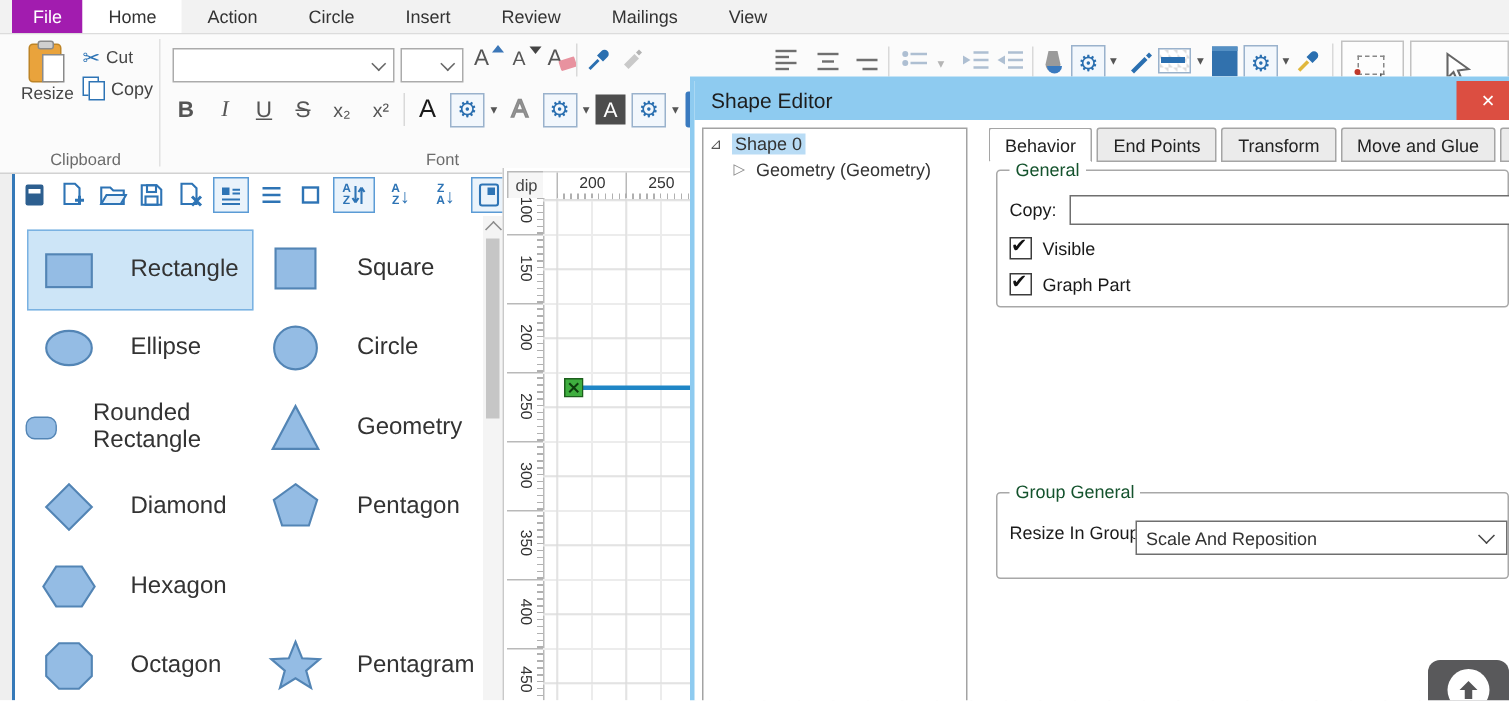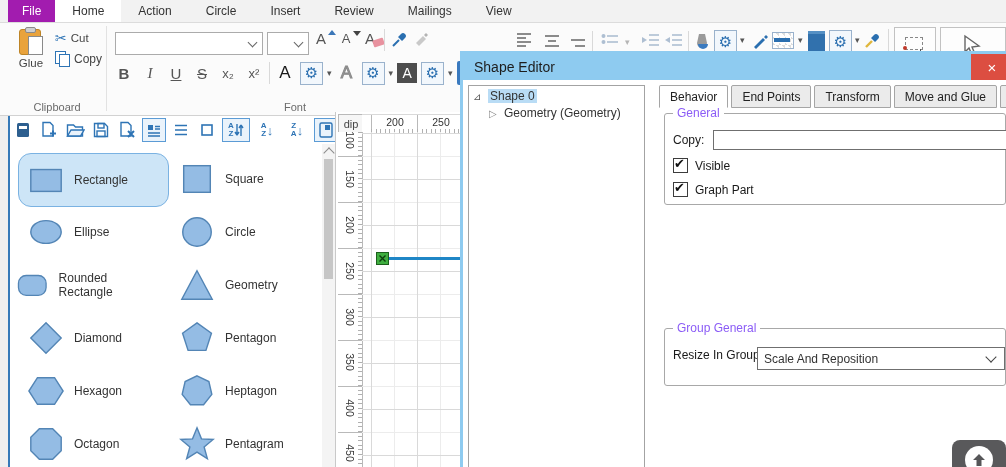--- a/index.html
+++ b/index.html
@@ -27,21 +27,21 @@
   .tri-dn{width:0;height:0;border-left:4px solid transparent;border-right:4px solid transparent;border-top:5px solid #444;}
   .vline{width:1px;background:#d9d9d9;}
   .alico line{stroke:#6f6f6f;stroke-width:1.6;}
   .grayico line,.grayico circle{stroke:#aebfd2;stroke-width:1.6;}
   
   .gutter{left:0;top:116px;width:8px;height:351px;background:#efefef;}
   .panel{left:8px;top:116px;width:327px;height:351px;background:#fff;border-left:2px solid #3579b8;}
   .ptools{left:2px;top:3px;height:22px;display:flex;align-items:center;gap:4px;}
   .pico{width:22px;height:22px;display:flex;align-items:center;justify-content:center;}
   .pico.toggled{border:1px solid #5b9bd5;background:#eaf3fb;}
-  .shape-item{display:flex;align-items:center;gap:9px;width:140px;height:52px;font-size:12px;color:#333;border-radius:13px;}
+  .shape-item{display:flex;align-items:center;gap:22px;width:140px;height:52px;font-size:16px;color:#333;}
   .shape-item.selected{background:#cde5f7;border:1px solid #7ab2e2;padding-left:8px;margin-left:-9px;width:141px;}
   .pscroll{left:312px;top:28px;width:13px;height:323px;background:#f4f4f4;}
   .pthumb{left:2px;top:15px;width:9px;height:120px;background:#c6c6c6;position:absolute;}
   .pchev{width:7px;height:7px;border-left:1.5px solid #8a8a8a;border-top:1.5px solid #8a8a8a;transform:rotate(45deg);position:absolute;left:3px;top:5px;}
   
   .canvas{left:335px;top:112px;width:671px;height:355px;background:#fff;border-left:1px solid #c9c9c9;}
   .corner{left:2px;top:2px;width:24px;height:18px;background:#f6f6f6;border:1px solid #b9b9b9;font-size:11px;color:#444;display:flex;align-items:center;justify-content:center;}
   .hruler{left:26px;top:2px;height:18px;right:0;background:#fff;border-bottom:1px solid #b9b9b9;border-top:1px solid #d9d9d9;}
   .hrlab{position:absolute;top:1px;font-size:10.5px;color:#333;width:26px;text-align:center;}
   .hticks{position:absolute;bottom:0;left:9px;right:0;height:4px;background:repeating-linear-gradient(to right,#b0b0b0 0 1px,transparent 1px 4.6px);}
@@ -65,21 +65,21 @@
   .dclose{position:absolute;right:0;top:0;width:42px;height:26px;background:#dc4e41;color:#fff;font-size:15px;display:flex;align-items:center;justify-content:center;}
   .tree{left:5px;top:31px;width:175px;height:386px;border:1px solid #a3a3a3;background:#fff;font-size:12px;}
   .titem{display:flex;align-items:center;gap:5px;margin:3px 0 2px 4px;}
   .titem .exp{color:#555;font-size:10px;width:10px;}
   .titem.child{margin-left:20px;}
   .tsel{background:#b9dcf5;padding:0 2px;}
   .dtabs{left:196px;top:31px;display:flex;white-space:nowrap;}
   .dtab{font-size:12px;color:#222;padding:4px 10px 3px;background:#ebebeb;border:1px solid #a5a5a5;margin-right:3px;border-radius:2px 2px 0 0;}
   .dtab.sel{background:#fff;border-bottom-color:#fff;position:relative;z-index:2;}
   .gbox{border:1px solid #a8a8a8;border-radius:3px;background:#fff;}
-  .gbox>.glab{position:absolute;top:-8px;left:8px;background:#fff;padding:0 4px;font-size:12px;color:#8b5cf6;}
+  .gbox>.glab{position:absolute;top:-8px;left:8px;background:#fff;padding:0 4px;font-size:12px;color:#14532d;}
   .row{position:absolute;display:flex;align-items:center;gap:7px;font-size:12px;color:#1a1a1a;}
   .cb{width:13px;height:13px;border:1px solid #3c3c3c;background:#fff;position:relative;flex:0 0 auto;}
   .cb.checked::after{content:"✔";position:absolute;left:0px;top:-3px;font-size:13px;color:#111;}
   .nameinput{border:1px solid #6f6f6f;height:18px;width:292px;font-size:12px;padding:0 3px;background:#fff;}
   .ddown{border:1px solid #6f6f6f;height:21px;width:246px;background:#fff;display:flex;align-items:center;justify-content:space-between;font-size:12px;}
   .ddown .val{margin-left:6px;}
   .ddown .chev{width:7px;height:7px;border-color:#444;margin-right:9px;}
   
   .fab{left:952px;top:440px;width:54px;height:40px;background:#59595b;border-radius:8px;z-index:20;display:flex;justify-content:center;}
   .fab .circ{width:28px;height:28px;border-radius:50%;background:#fff;margin-top:6px;display:flex;align-items:center;justify-content:center;}
@@ -101,21 +101,21 @@
   </div>
 
   <div class="abs ribbon">
 
     <div class="abs" style="left:14px;top:4px;width:34px;text-align:center">
       <div style="position:relative;width:24px;height:28px;margin:0 auto">
         <div style="position:absolute;left:0;top:2px;width:20px;height:24px;background:#e9a33c;border:1px solid #bd8426;border-radius:3px"></div>
         <div style="position:absolute;left:6px;top:0;width:9px;height:4px;background:#cfcfcf;border:1px solid #8a8a8a;border-radius:2px"></div>
         <div style="position:absolute;left:9px;top:9px;width:13px;height:17px;background:#fff;border:1px solid #8a8a8a"></div>
       </div>
-      <div style="font-size:11.5px;color:#444;margin-top:2px">Glue</div>
+      <div style="font-size:11.5px;color:#444;margin-top:2px">Resize</div>
     </div>
     <div class="abs" style="left:55px;top:7px;display:flex;align-items:center;gap:4px">
       <span style="color:#2e74b5;font-size:14px">✂</span>
       <span style="font-size:11.5px;color:#444">Cut</span>
     </div>
     <div class="abs" style="left:55px;top:28px;display:flex;align-items:center;gap:4px">
       <span style="position:relative;width:15px;height:15px;display:inline-block">
         <span style="position:absolute;left:0;top:0;width:9px;height:11px;background:#fff;border:1px solid #2e74b5"></span>
         <span style="position:absolute;left:4px;top:3px;width:9px;height:11px;background:#fff;border:1px solid #2e74b5"></span>
       </span>
@@ -379,26 +379,20 @@
       <svg width="38" height="38" viewBox="0 0 40 40">
           <polygon points="11,6 29,6 38,20 29,34 11,34 2,20" fill="#94bce4" stroke="#5385b5" stroke-width="1.5"></polygon>
         </svg>
       <span>Hexagon</span>
     </div>
     <div class="abs shape-item" style="left:168px;top:196px">
       <svg width="38" height="38" viewBox="0 0 40 40">
           <polygon points="20,4 35.2,15 29.4,33 10.6,33 4.8,15" fill="#94bce4" stroke="#5385b5" stroke-width="1.5"></polygon>
         </svg>
       <span>Pentagon</span>
-    </div>
-    <div class="abs shape-item" style="left:168px;top:249px">
-      <svg width="38" height="38" viewBox="0 0 40 40">
-          <polygon points="20,4 32.5,10 35.6,23.6 26.9,34.5 13.1,34.5 4.4,23.6 7.5,10" fill="#94bce4" stroke="#5385b5" stroke-width="1.5"></polygon>
-        </svg>
-      <span>Heptagon</span>
     </div>
     <div class="abs shape-item" style="left:17px;top:302px">
       <svg width="38" height="38" viewBox="0 0 40 40">
           <polygon points="13,4 27,4 36,13 36,27 27,36 13,36 4,27 4,13" fill="#94bce4" stroke="#5385b5" stroke-width="1.5"></polygon>
         </svg>
       <span>Octagon</span>
     </div>
     <div class="abs shape-item" style="left:168px;top:302px">
       <svg width="38" height="38" viewBox="0 0 40 40">
           <polygon points="20,3 24.7,14.6 37,15.2 27.5,23.2 30.9,35.4 20,28.6 9.1,35.4 12.5,23.2 3,15.2 15.3,14.6" fill="#94bce4" stroke="#5385b5" stroke-width="1.5"></polygon>

